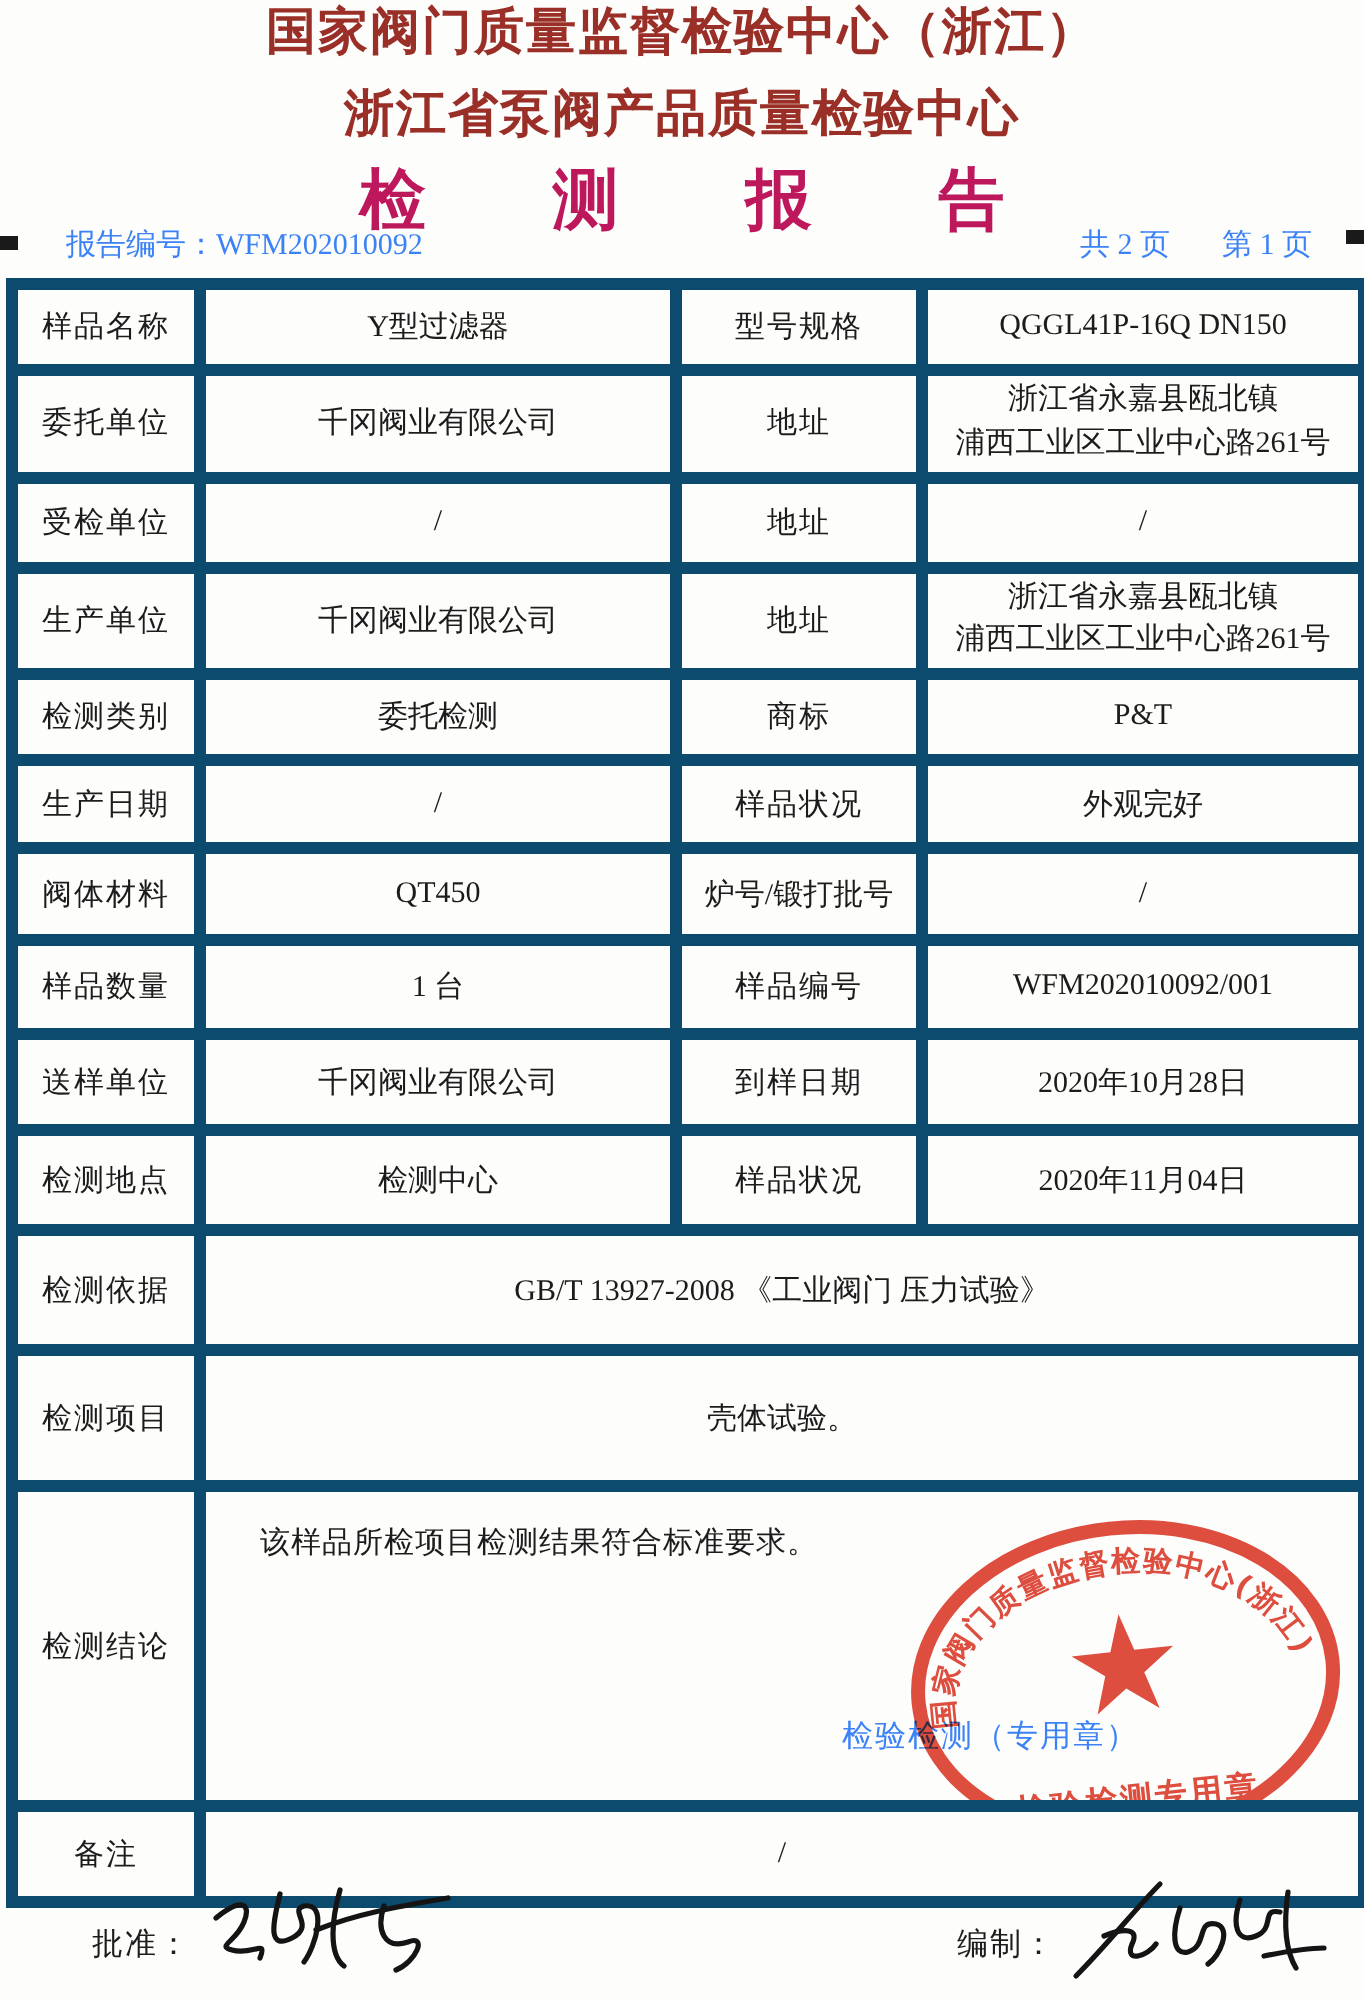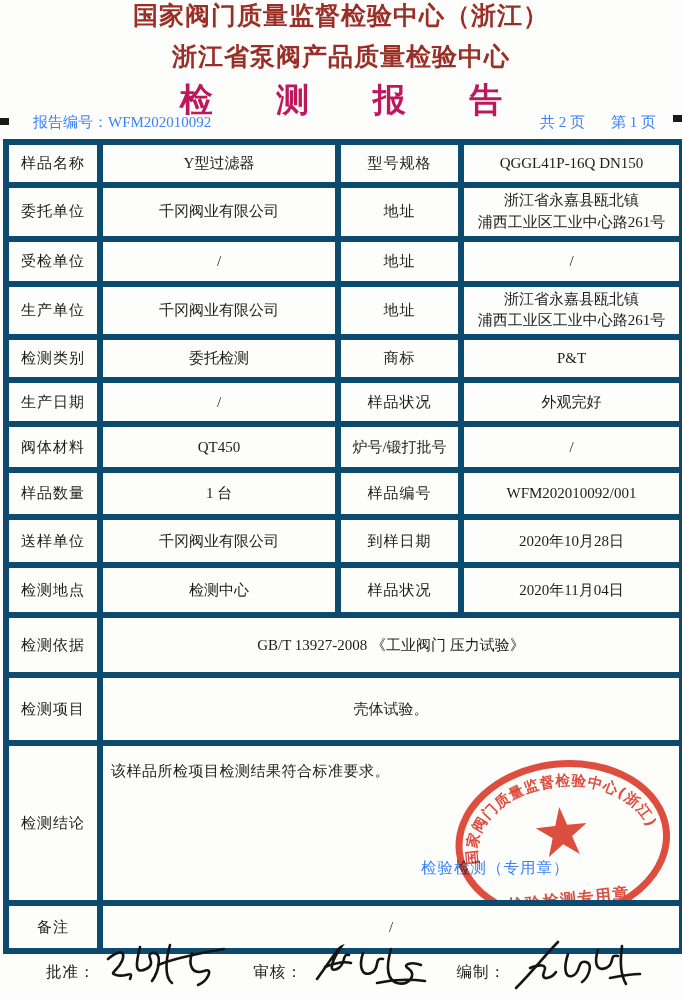--- a/index.html
+++ b/index.html
@@ -84,21 +84,21 @@
   tr.r4  { height: 43px; }  tr.r5  { height: 44px; }
   tr.r6  { height: 46px; }  tr.r7  { height: 47px; }
   tr.r8  { height: 48px; border-radius: 10px; }  tr.r9  { height: 50px; padding-left: 47px; }
   tr.r10 { height: 60px; padding-left: 12px; }  tr.r11 { height: 68px; }
   tr.r12 { height: 160px; } tr.r13 { height: 48px; }
 
   
   td.conclusion-cell { position: relative; }
   .conclusion-text {
     position: absolute;
-    left: 8px; top: 16px;
+    left: 27px; top: 16px;
     font-size: 15px;
     letter-spacing: 0.5px;
   }
   .printed-seal-label {
     position: absolute;
     left: 318px; top: 112px;
     font-size: 15.5px;
     color: #3b82f6;
     letter-spacing: 1px;
   }
@@ -118,21 +118,21 @@
     pointer-events: none;
   }
 
   
   .footer-row {
     position: absolute;
     left: 0; right: 0; top: 944px;
     height: 56px;
     display: flex;
     align-items: center;
-    padding: 0 36px 0 46px;
+    padding: 0 14px 0 46px;
     justify-content: space-between;
   }
   .sig-group { display: flex; align-items: center; }
   .sig-label { font-size: 15.5px; letter-spacing: 1px; white-space: nowrap; }
   .sig-svg { margin-left: 4px; margin-top: -14px; }
 </style>
 </head>
 <body>
 
 <div class="page">
@@ -269,32 +269,20 @@
         <g fill="none" stroke="#141414" stroke-width="2.6" stroke-linecap="round">
           <path d="M8 20 C 20 10, 26 12, 22 22 C 18 32, 8 34, 16 36 C 26 39, 34 30, 30 40"></path>
           <path d="M40 8 C 36 24, 34 36, 46 30 C 58 24, 44 16, 52 14 C 64 12, 58 34, 52 42"></path>
           <path d="M70 6 C 66 20, 64 38, 72 44"></path>
           <path d="M58 26 C 78 18, 100 14, 124 10"></path>
           <path d="M92 14 C 88 26, 92 36, 104 32 C 114 28, 108 42, 98 46"></path>
         </g>
       </svg>
     </div>
     <div class="sig-group">
-      <span class="sig-label">审核：</span>
-      <svg class="sig-svg" width="128" height="52" viewBox="0 0 128 52">
-        <g fill="none" stroke="#141414" stroke-width="2.6" stroke-linecap="round">
-          <path d="M10 40 C 22 24, 30 10, 34 8 C 26 20, 20 34, 30 30 C 40 26, 34 14, 42 16"></path>
-          <path d="M18 28 C 28 24, 36 22, 44 24"></path>
-          <path d="M56 14 C 52 26, 54 38, 64 34 C 74 30, 66 18, 76 20"></path>
-          <path d="M84 10 C 80 24, 78 40, 90 44 C 102 47, 110 36, 102 30 C 94 26, 104 22, 114 26"></path>
-          <path d="M70 44 C 88 40, 104 40, 118 42"></path>
-        </g>
-      </svg>
-    </div>
-    <div class="sig-group">
       <span class="sig-label">编制：</span>
       <svg class="sig-svg" width="136" height="54" viewBox="0 0 136 54">
         <g fill="none" stroke="#141414" stroke-width="2.6" stroke-linecap="round">
           <path d="M6 50 C 22 34, 36 16, 48 4"></path>
           <path d="M20 30 C 30 26, 38 26, 34 34 C 30 44, 42 40, 46 34"></path>
           <path d="M58 16 C 54 28, 54 40, 62 38 C 72 35, 66 22, 76 24 C 84 26, 78 40, 72 44"></path>
           <path d="M88 12 C 84 24, 86 34, 96 30 C 106 26, 98 16, 108 18"></path>
           <path d="M112 8 C 110 22, 110 36, 116 46"></path>
           <path d="M100 40 C 110 38, 120 36, 130 36"></path>
         </g>

